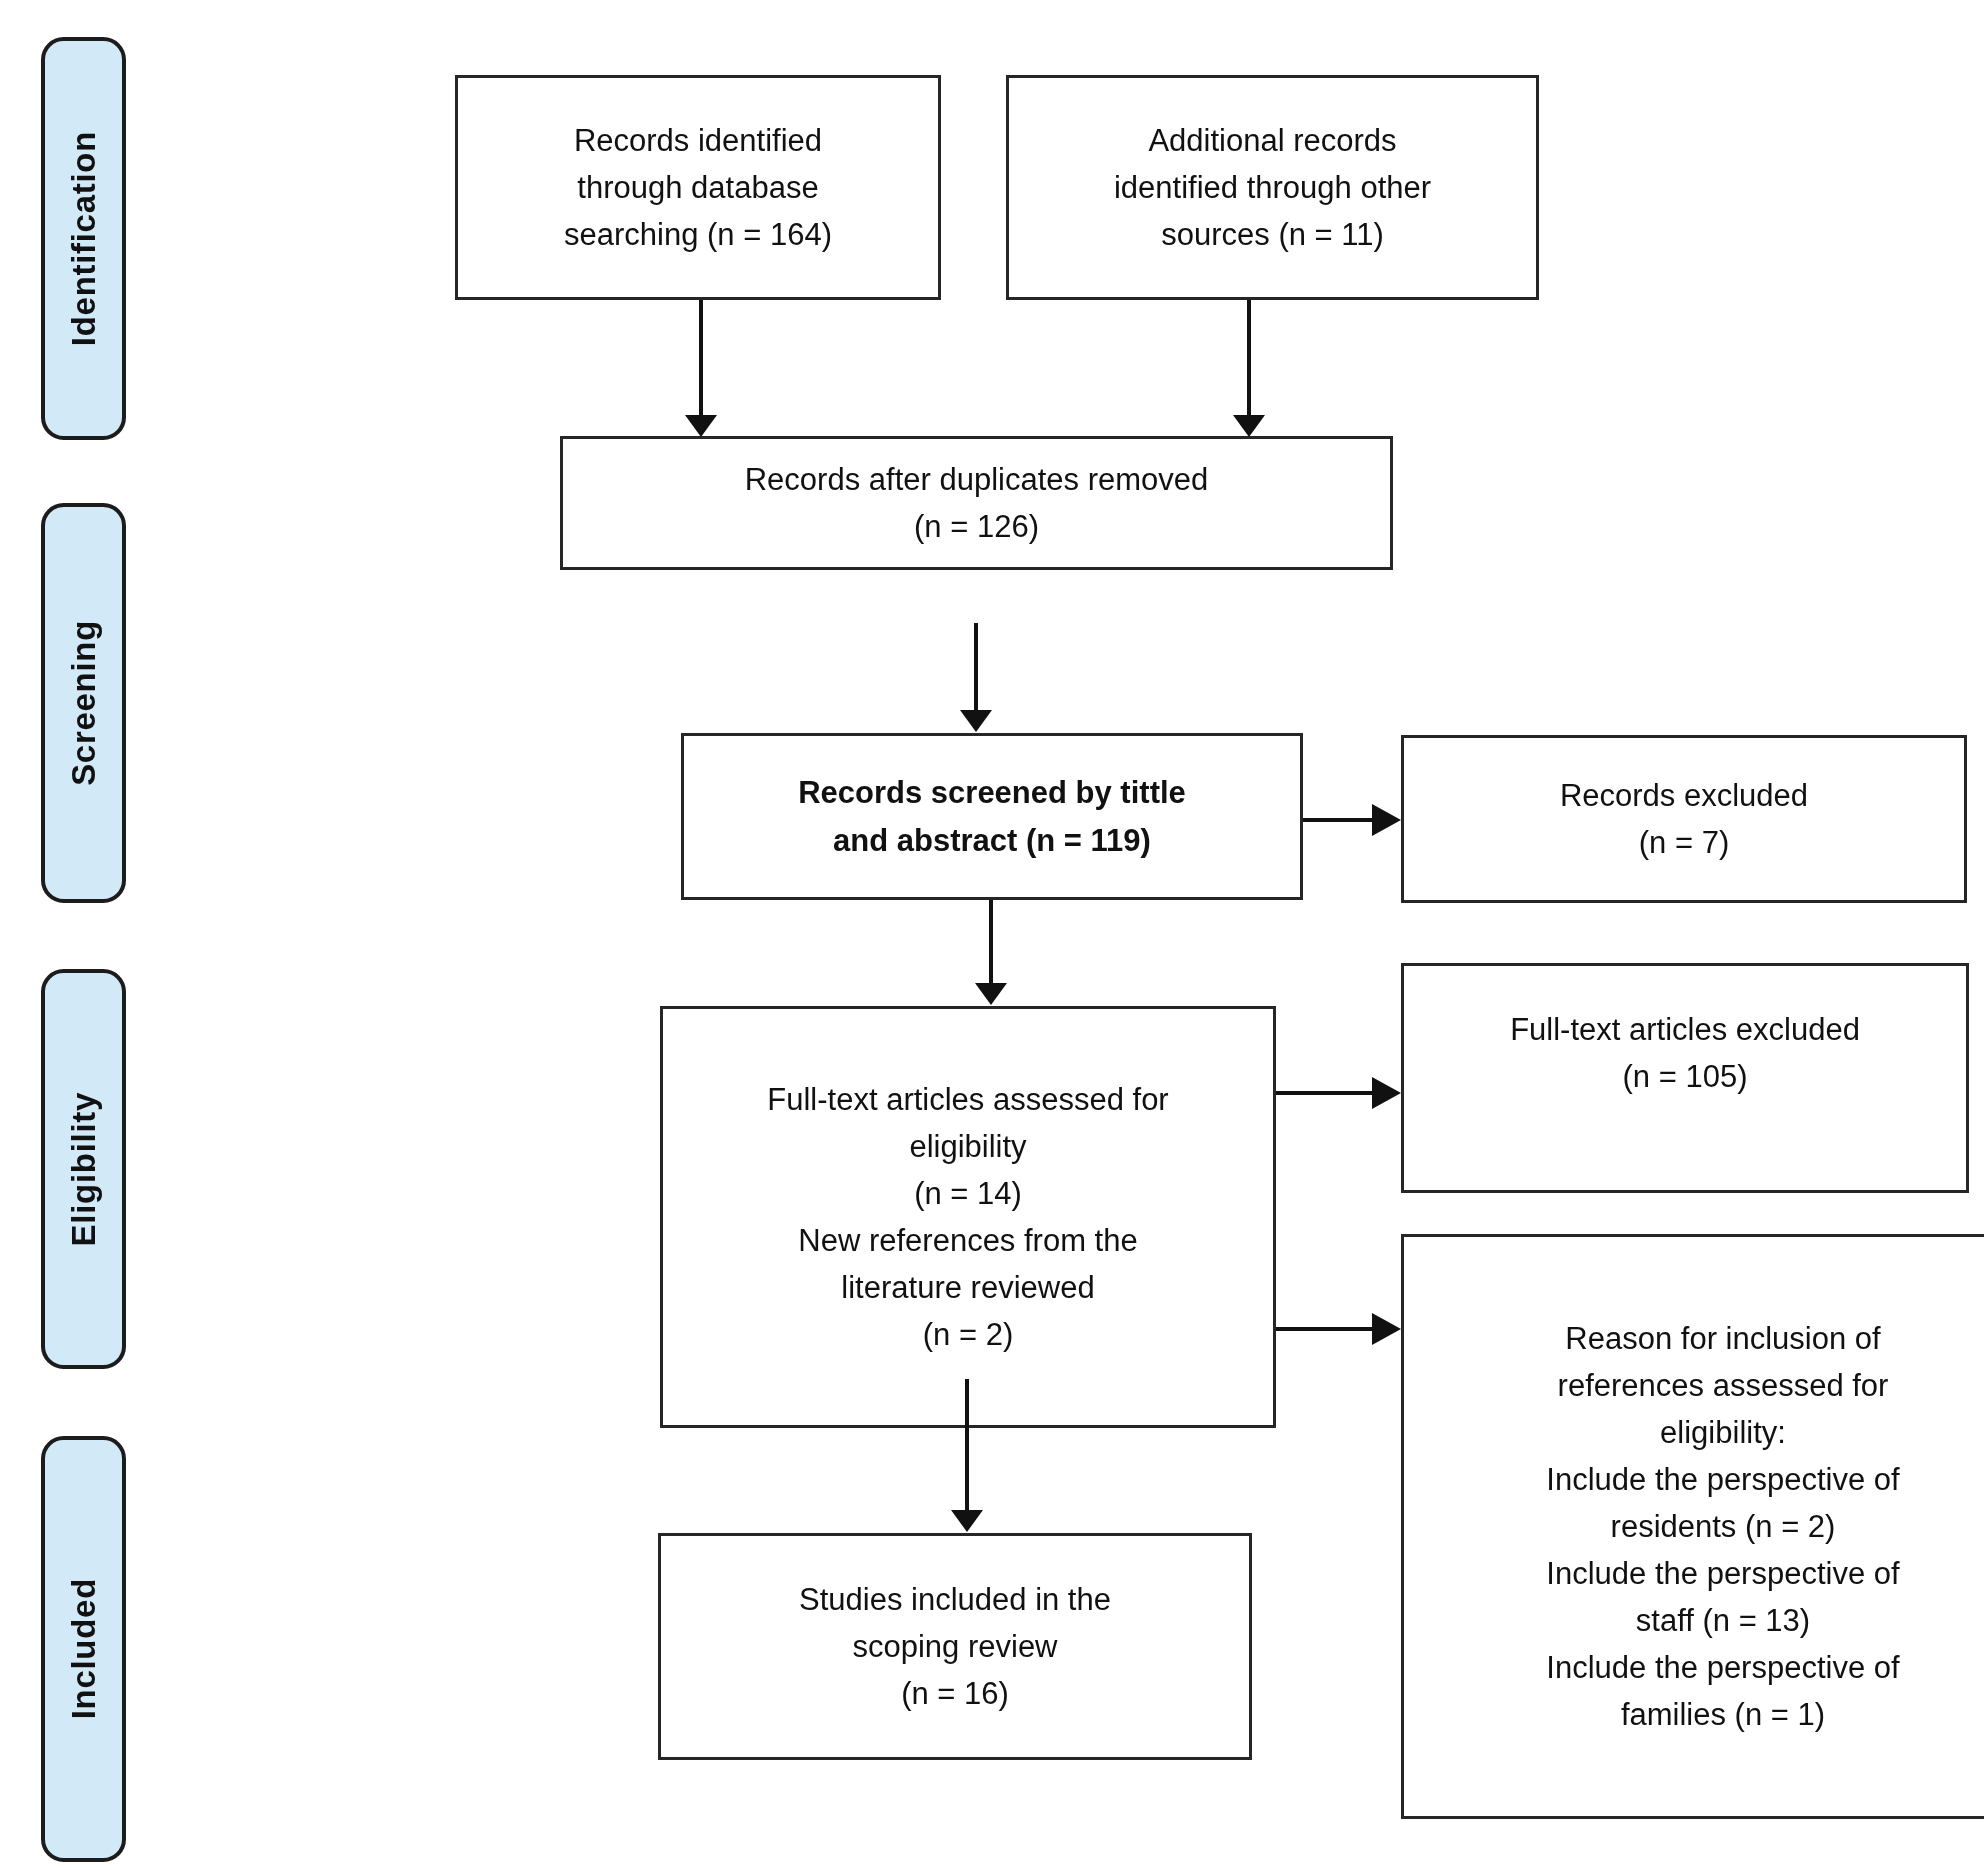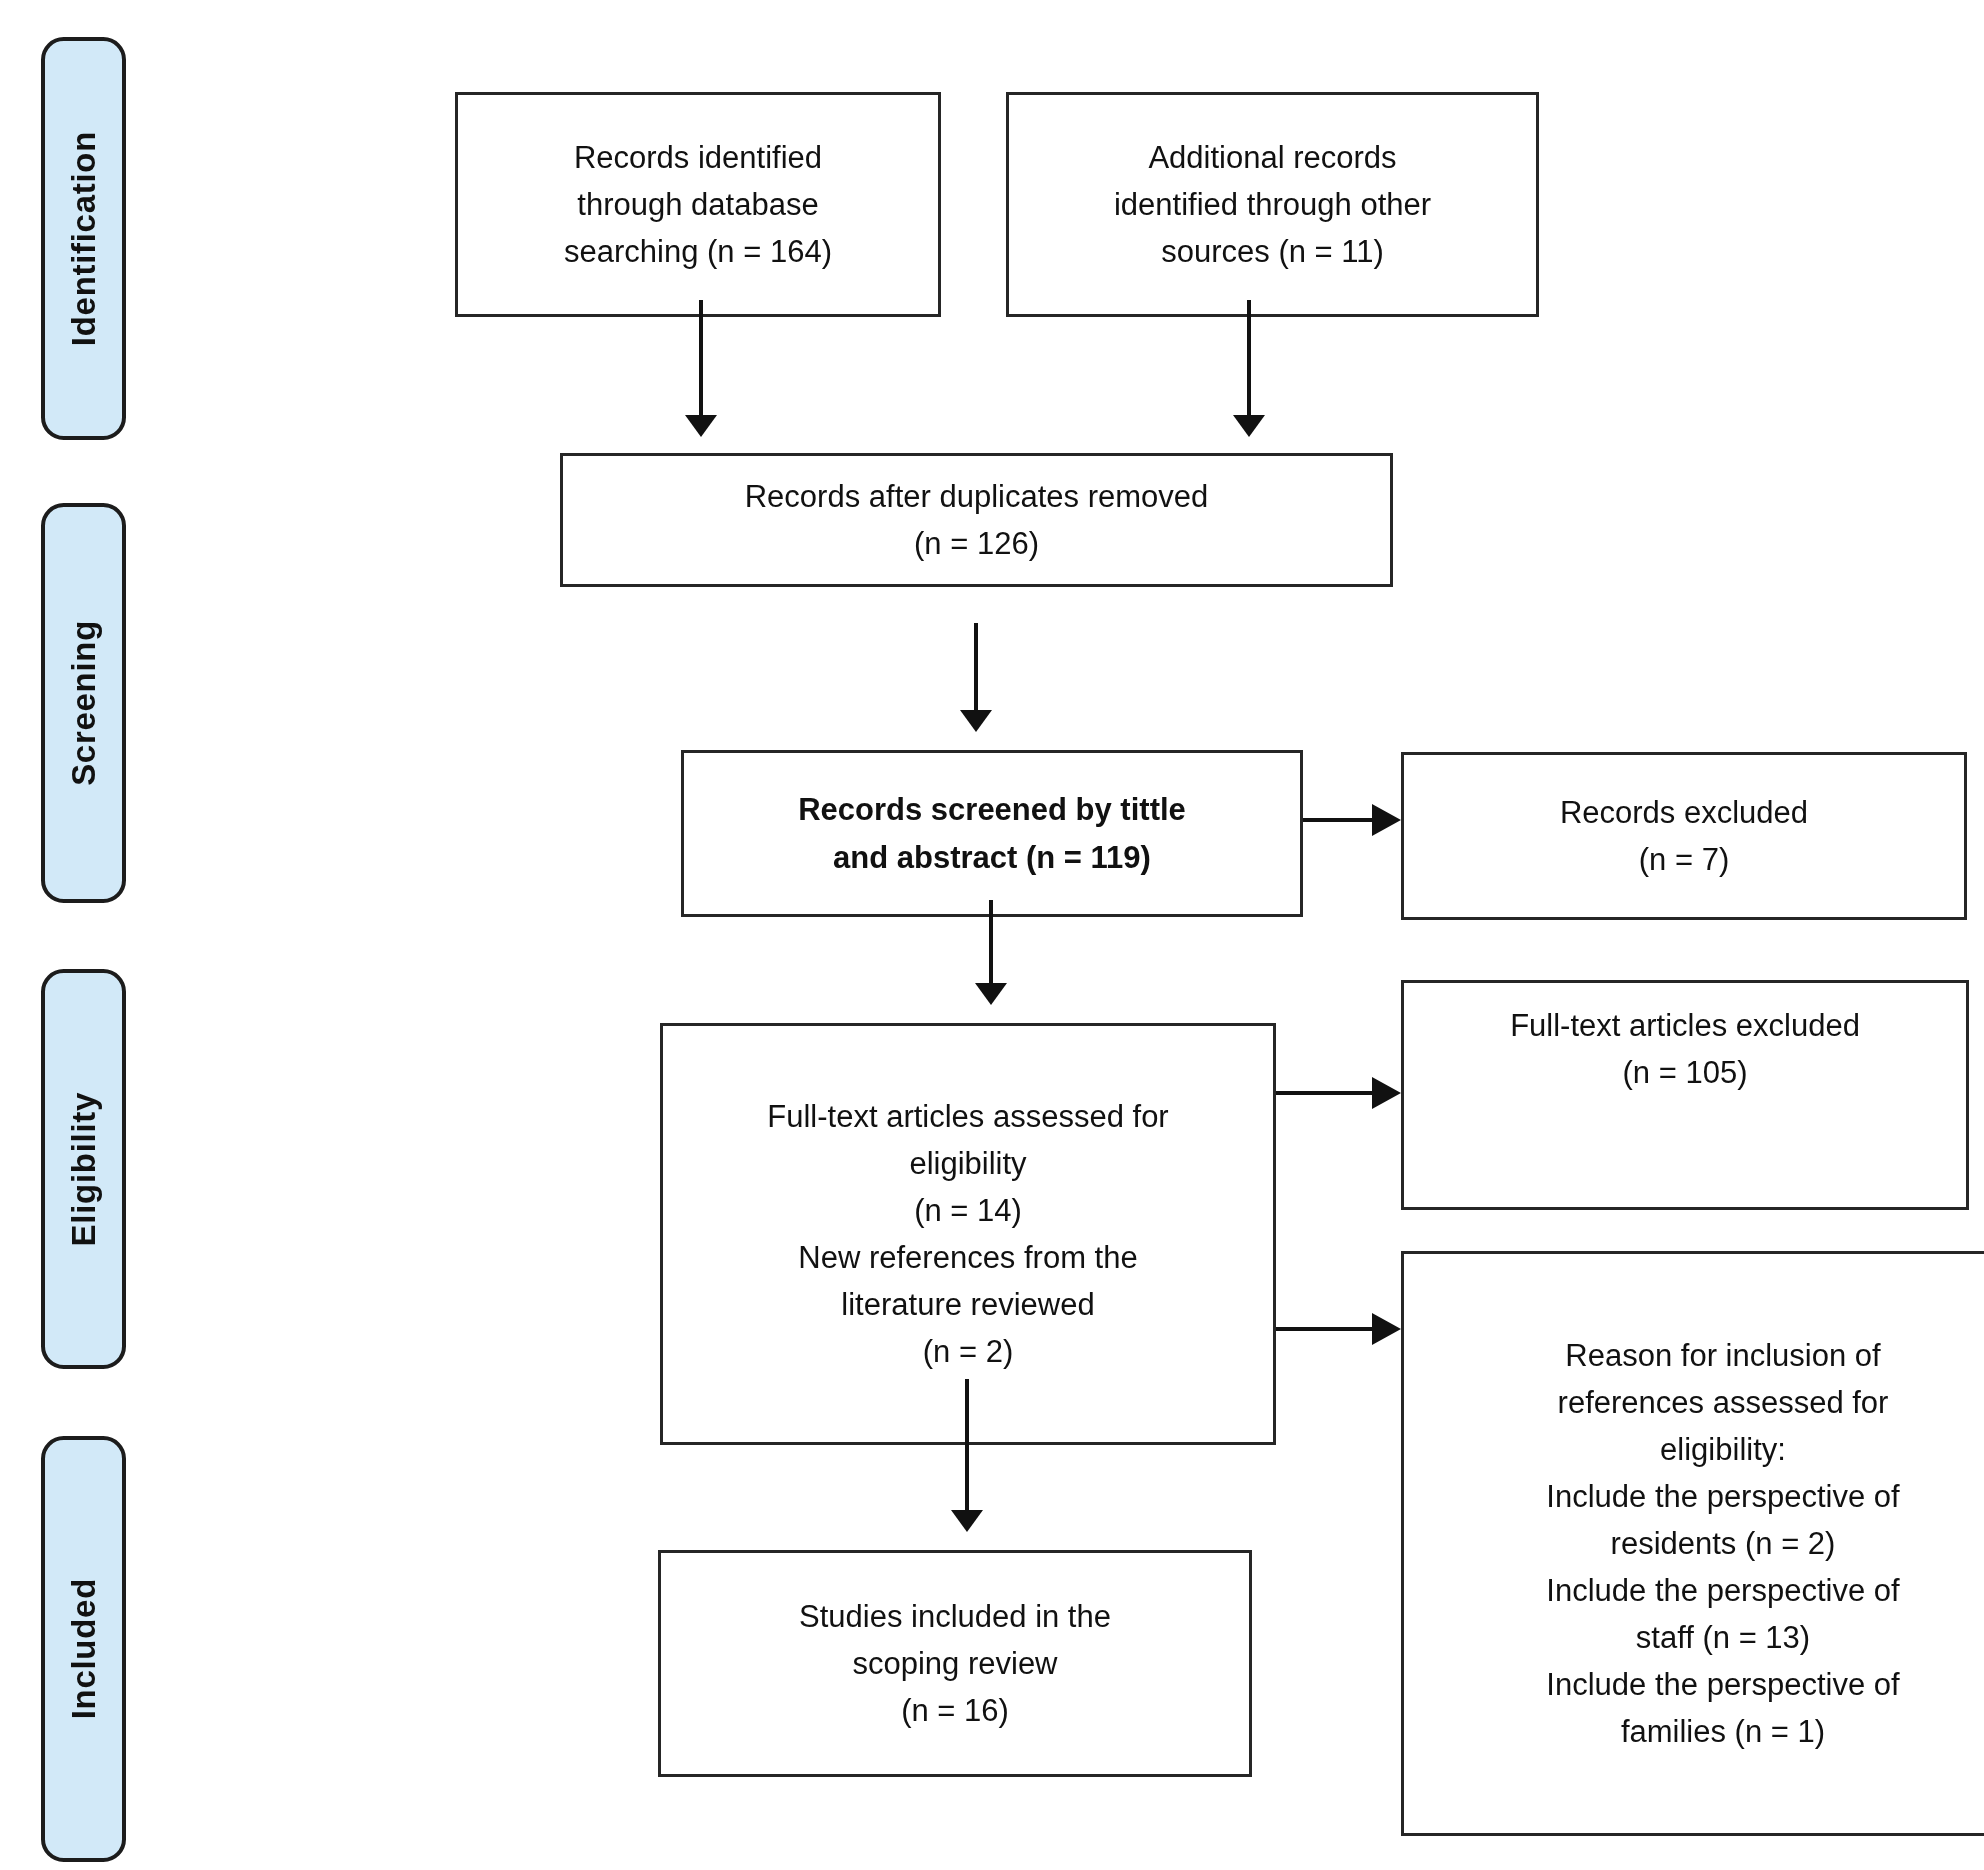--- a/index.html
+++ b/index.html
@@ -45,25 +45,24 @@
     border: 3.3px solid #262626;
     box-sizing: border-box;
     display: flex;
     align-items: center;
     justify-content: center;
     text-align: center;
     font-size: 31px;
     line-height: 1.52;
     white-space: pre-line;
     color: #111111;
-    margin-top: 17px;
   }
   .fbox.top-align {
     align-items: flex-start;
-    padding-top: 19px;
+    padding-top: 40px;
   }
   
   .vline {
     position: absolute;
     width: 4px;
     background: #111111;
   }
   .hline {
     position: absolute;
     height: 4px;

